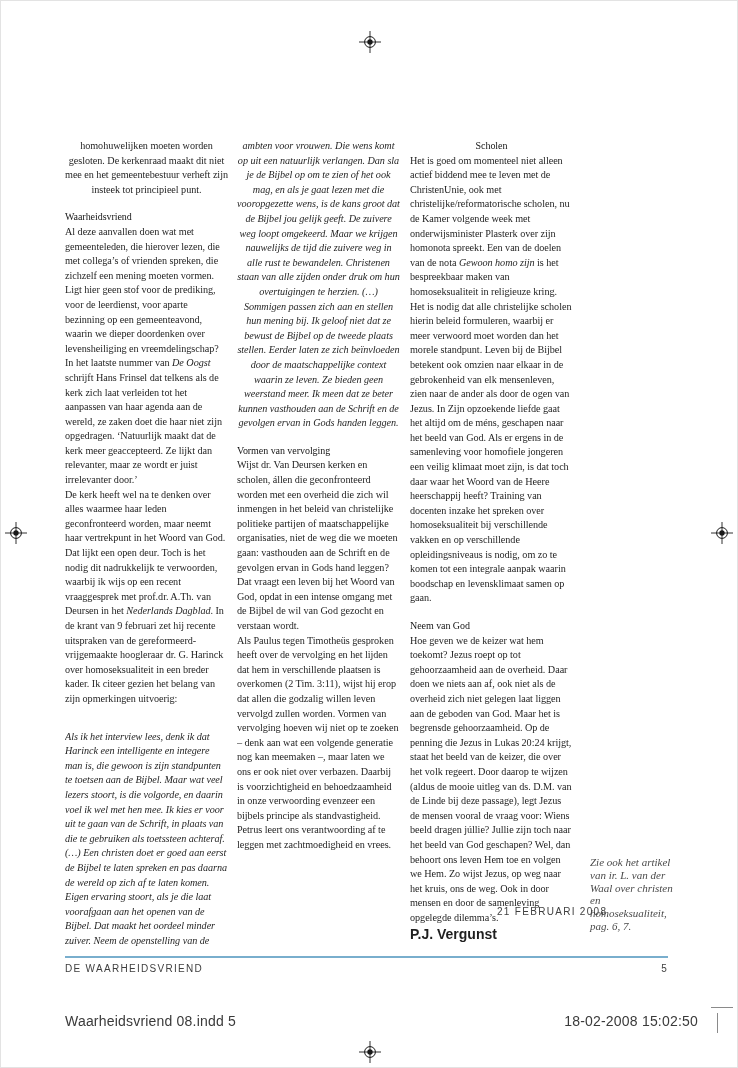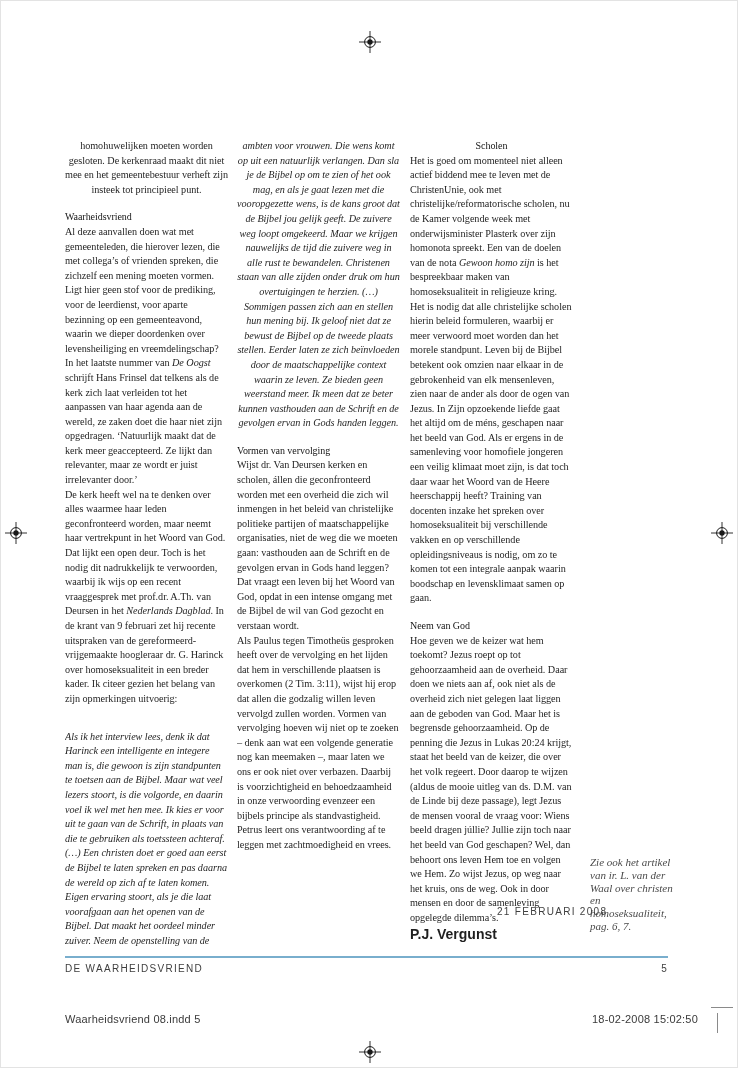--- a/index.html
+++ b/index.html
@@ -39,21 +39,21 @@
   .footer-date{position:absolute;left:497px;top:906px;}
   .footer-page{position:absolute;right:70px;top:963px;}
   .footer-text{
     font-family:"Liberation Sans", sans-serif;font-size:10px;letter-spacing:1.3px;
     color:#3e3e3e;font-weight:500;
   }
   
   .slug-left{position:absolute;left:65px;top:1013px;}
   .slug-right{position:absolute;right:40px;top:1013px;margin-left:12px;}
   .slug-text{
-    font-family:"Liberation Sans", sans-serif;font-size:11px;color:#3a3a3a;
+    font-family:"Liberation Sans", sans-serif;font-size:14px;color:#3a3a3a;
     letter-spacing:0.2px;
   }
   
   .regmark{position:absolute;width:22px;height:22px;}
   .regmark-top{left:359px;top:31px;}
   .regmark-left{left:5px;top:522px;}
   .regmark-right{left:711px;top:522px;}
   .regmark-bottom{left:359px;top:1041px;}
   .cropmark{position:absolute;background:#8a8a8a;}
   .crop-h{left:711px;top:1007px;width:22px;height:1px;}

